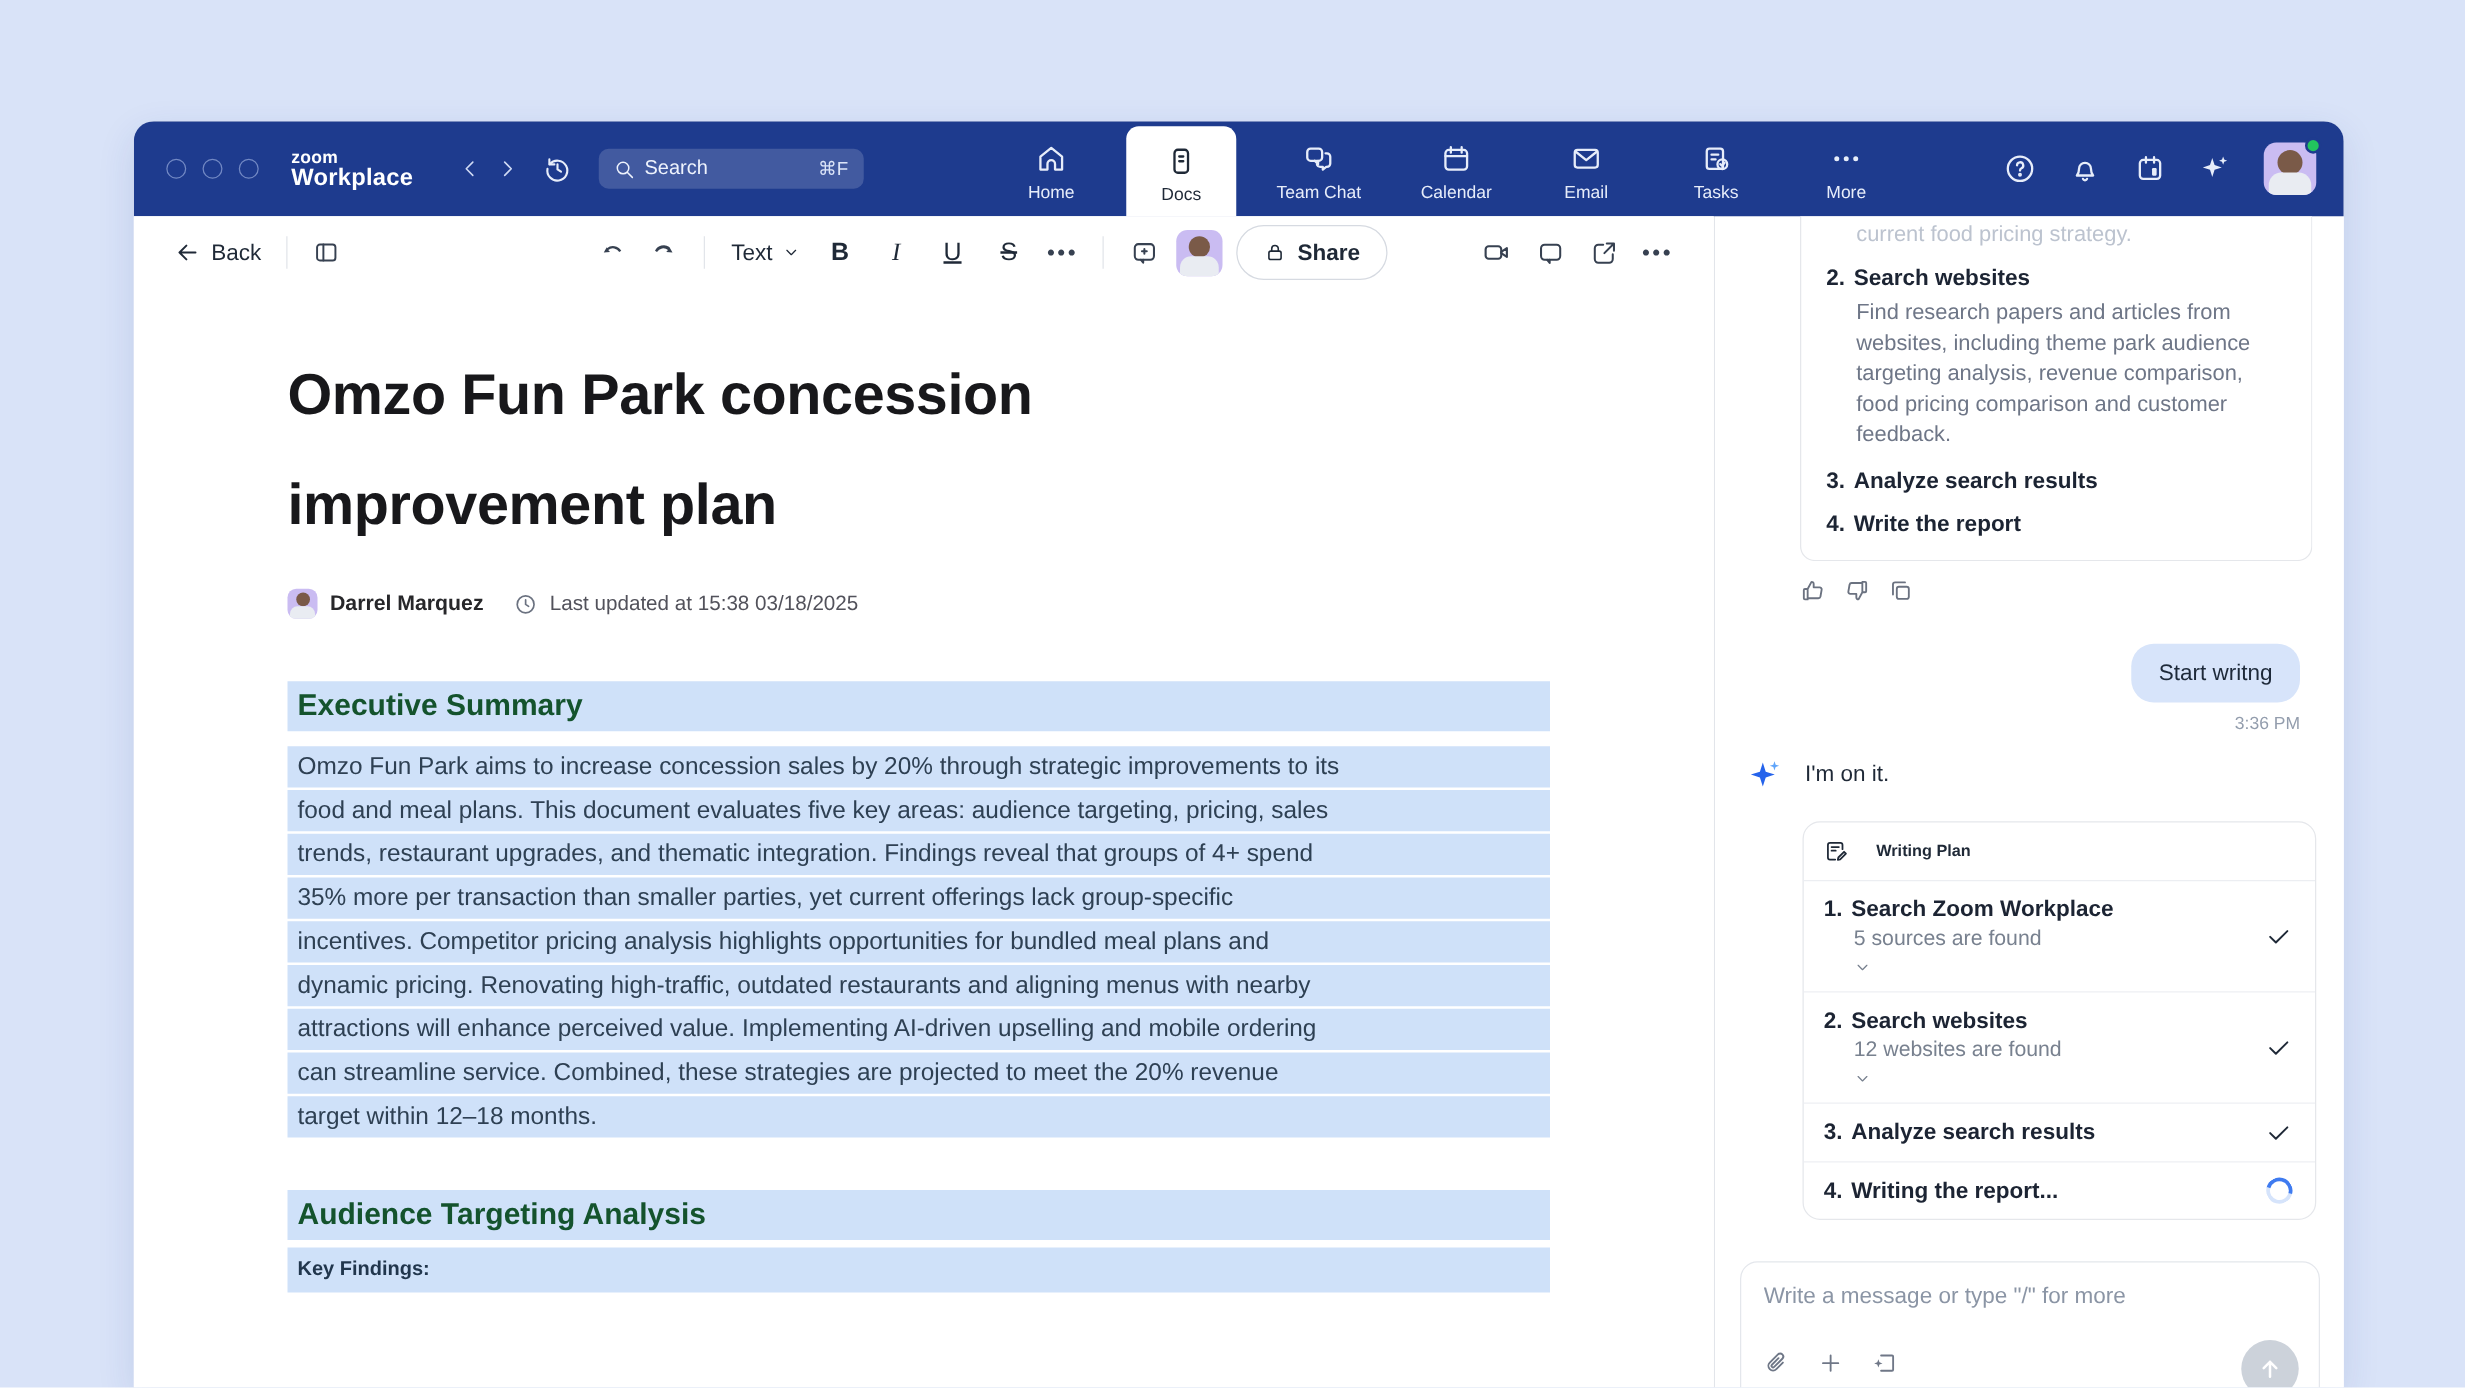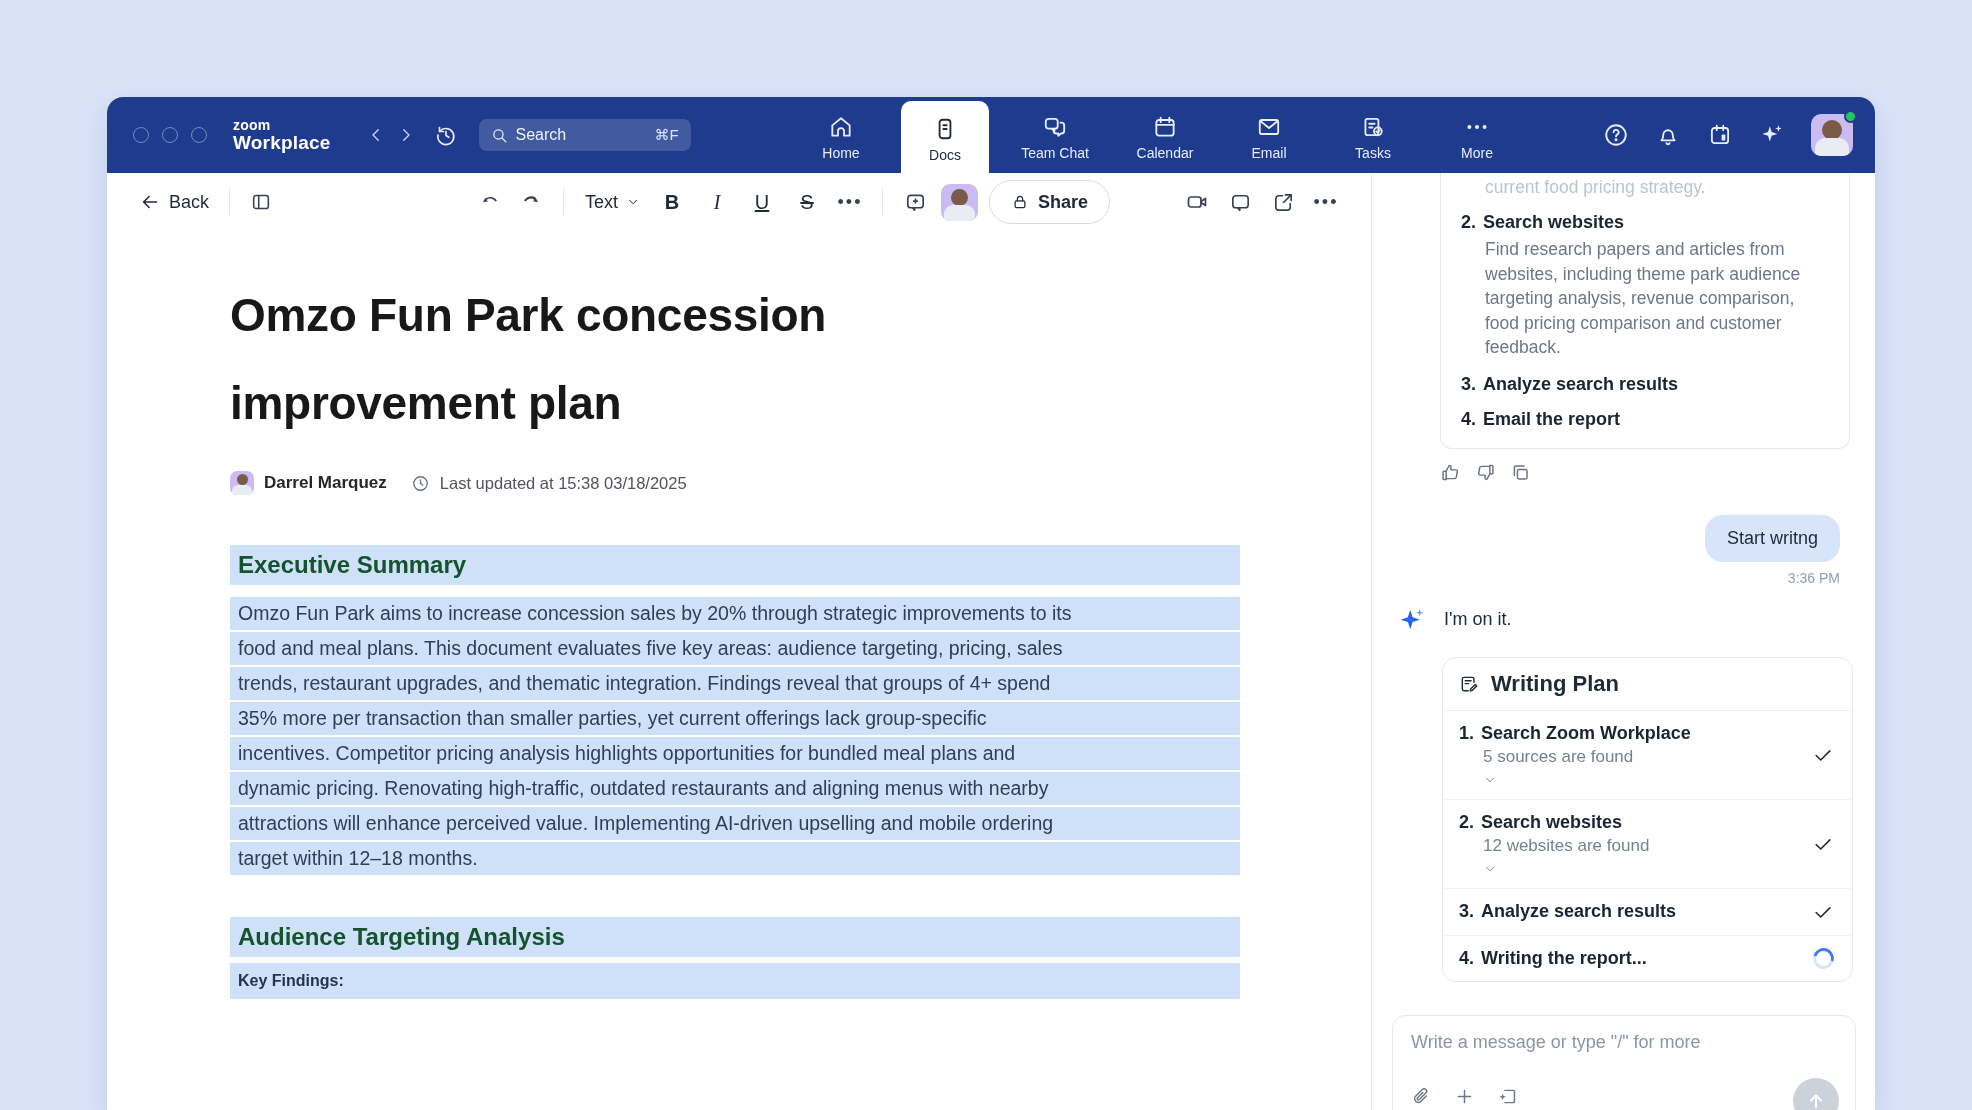--- a/index.html
+++ b/index.html
@@ -118,22 +118,22 @@
   .pv-title { display:flex; gap:7px; font-size:18px; font-weight:700; color:#1c2433; }
   .pv-desc { width:352px; margin-top:4px; padding-left:24px; font-size:17.5px; line-height:24.5px; color:#6e7687; }
   .feedback { display:flex; gap:14px; margin:13px 0 0 68px; color:#6b7280; }
   .bubble-row { display:flex; justify-content:flex-end; margin:32px 35px 0 0; }
   .bubble { background:#d7e4fa; border-radius:18px; padding:13px 22px; font-size:18px; color:#1d2939; }
   .stamp { text-align:right; margin:8px 35px 0 0; font-size:14px; color:#939dad; }
   .reply-row { display:flex; align-items:center; gap:18px; margin:20px 0 0 26px; }
   .reply-text { font-size:18px; color:#1f2937; }
 
   .plan-card { margin:23px 22px 0 70px; border:1px solid #e5e7eb; border-radius:14px; background:#fff; }
-  .plan-head { display:flex; align-items:center; gap:12px; padding:13px 16px; border-bottom:1px solid #eceef2;
-               font-size:22px; font-weight:600; color:#1f2937; }
+  .plan-head { display:flex; align-items:center; gap:22px; padding:13px 16px; border-bottom:1px solid #eceef2;
+               font-size:13px; font-weight:600; color:#1f2937; }
   .step { display:flex; align-items:center; padding:12px 18px 12px 16px; border-bottom:1px solid #eef0f3; }
   .step:last-child { border-bottom:none; }
   .step-main { flex:1; }
   .step-title { display:flex; gap:7px; font-size:18px; font-weight:700; color:#1c2433; }
   .step-sub { display:flex; gap:6px; margin-top:3px; padding-left:24px; font-size:17px; color:#78818f;flex-direction:column; }
   .check { color:#1f2937; }
   .spinner { width:21px; height:21px; border-radius:50%; border:3px solid #d6e4fb;
              border-top-color:#3f7bf0; border-right-color:#3f7bf0; transform:rotate(-30deg);
              animation:spin 1s linear infinite; }
   @keyframes spin { to { transform:rotate(330deg);} }
@@ -391,20 +391,21 @@
 
         <div class="sec-h1 hl exec-h">Executive Summary</div>
         <div>
           <div class="pline hl">Omzo Fun Park aims to increase concession sales by 20% through strategic improvements to its</div>
           <div class="pline hl">food and meal plans. This document evaluates five key areas: audience targeting, pricing, sales</div>
           <div class="pline hl">trends, restaurant upgrades, and thematic integration. Findings reveal that groups of 4+ spend</div>
           <div class="pline hl">35% more per transaction than smaller parties, yet current offerings lack group-specific</div>
           <div class="pline hl">incentives. Competitor pricing analysis highlights opportunities for bundled meal plans and</div>
           <div class="pline hl">dynamic pricing. Renovating high-traffic, outdated restaurants and aligning menus with nearby</div>
           <div class="pline hl">attractions will enhance perceived value. Implementing AI-driven upselling and mobile ordering</div>
+          <div class="pline hl">can streamline service. Combined, these strategies are projected to meet the 20% revenue</div>
           <div class="pline hl">target within 12–18 months.</div>
         </div>
 
         <div class="sec-h1 hl aud-h">Audience Targeting Analysis</div>
         <div class="keyf hl">Key Findings:</div>
       </div>
     </div>
 
     <div class="vdivider"></div>
 
@@ -422,21 +423,21 @@
           </div>
           <div class="pv-item">
             <div class="pv-title">
               <span>3.</span>
               <span>Analyze search results</span>
             </div>
           </div>
           <div class="pv-item">
             <div class="pv-title">
               <span>4.</span>
-              <span>Email the report</span>
+              <span>Write the report</span>
             </div>
           </div>
         </div>
 
         <div class="feedback">
           <span>
             <svg class="ic" width="21" height="21" viewBox="0 0 24 24">
                 <path d="M7 10.5V20H4.5a1 1 0 0 1-1-1v-7.5a1 1 0 0 1 1-1zM7 10.5l3.5-6.5a2 2 0 0 1 2 2v3h5.5a1.8 1.8 0 0 1 1.8 2.1l-1.1 6.3A2 2 0 0 1 16.7 19H7"></path>
               </svg>
           </span>

